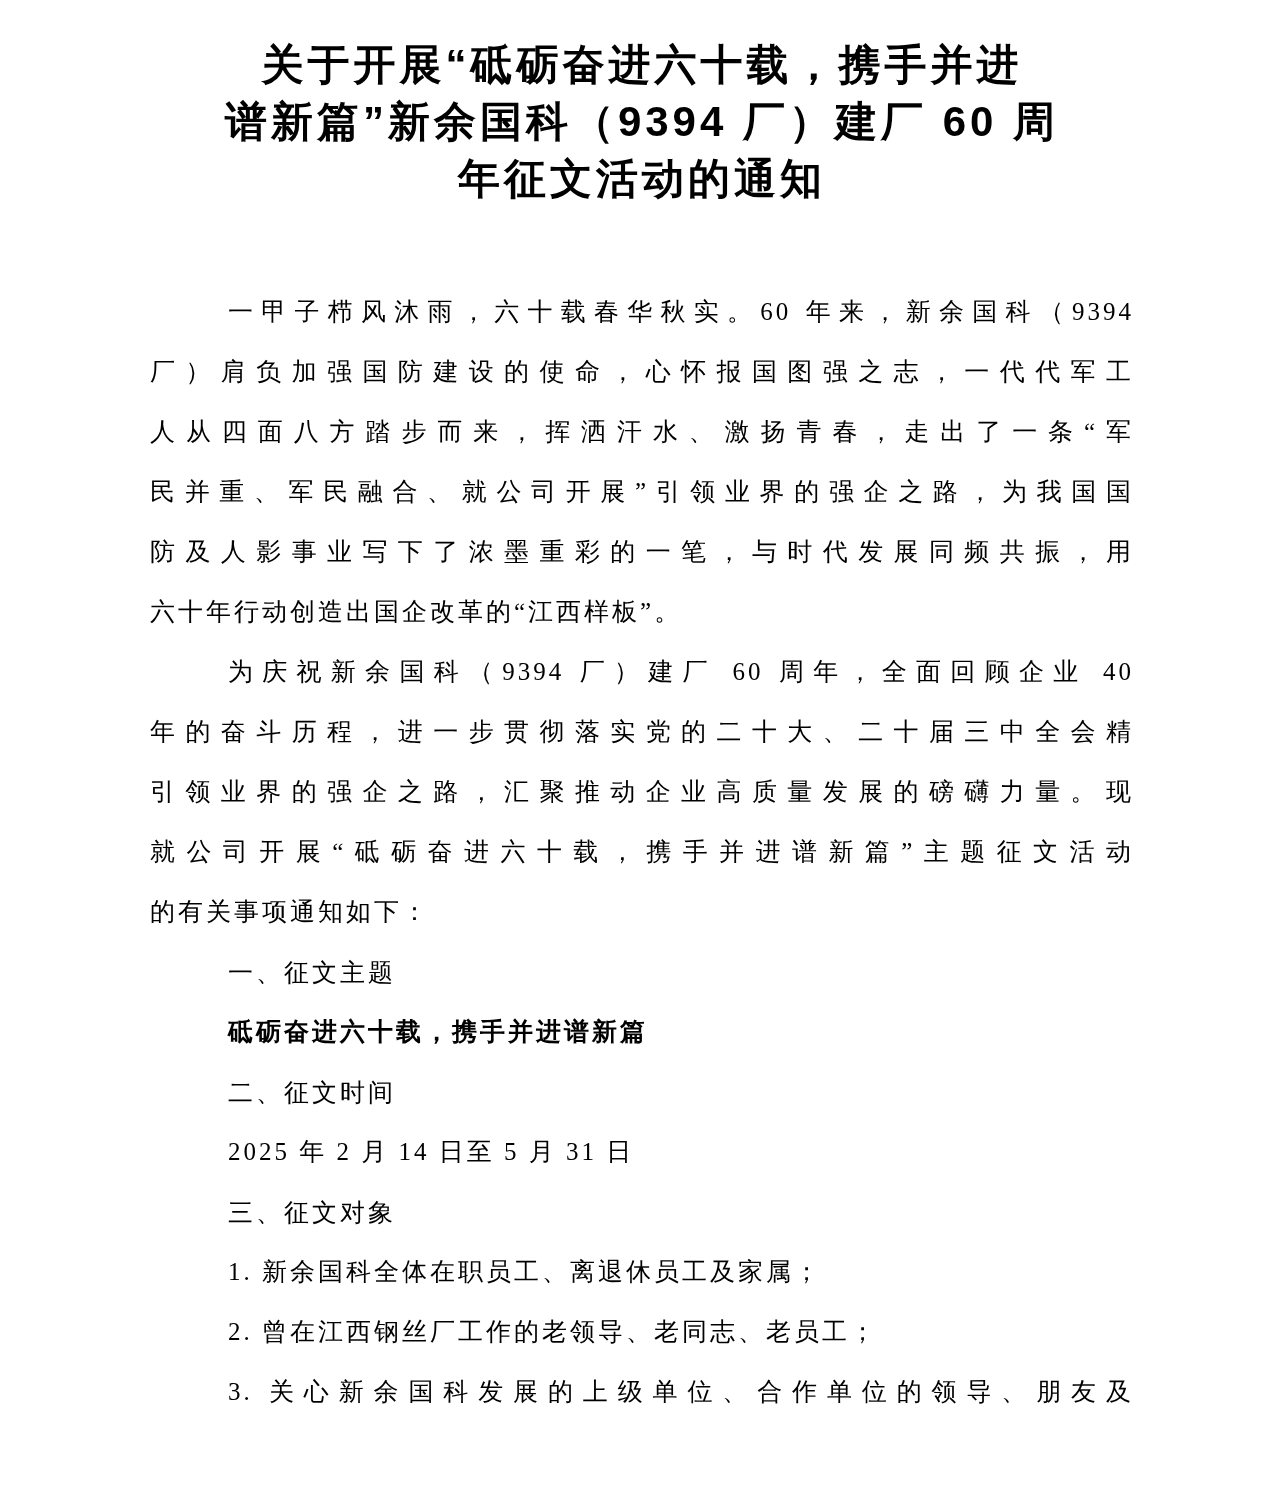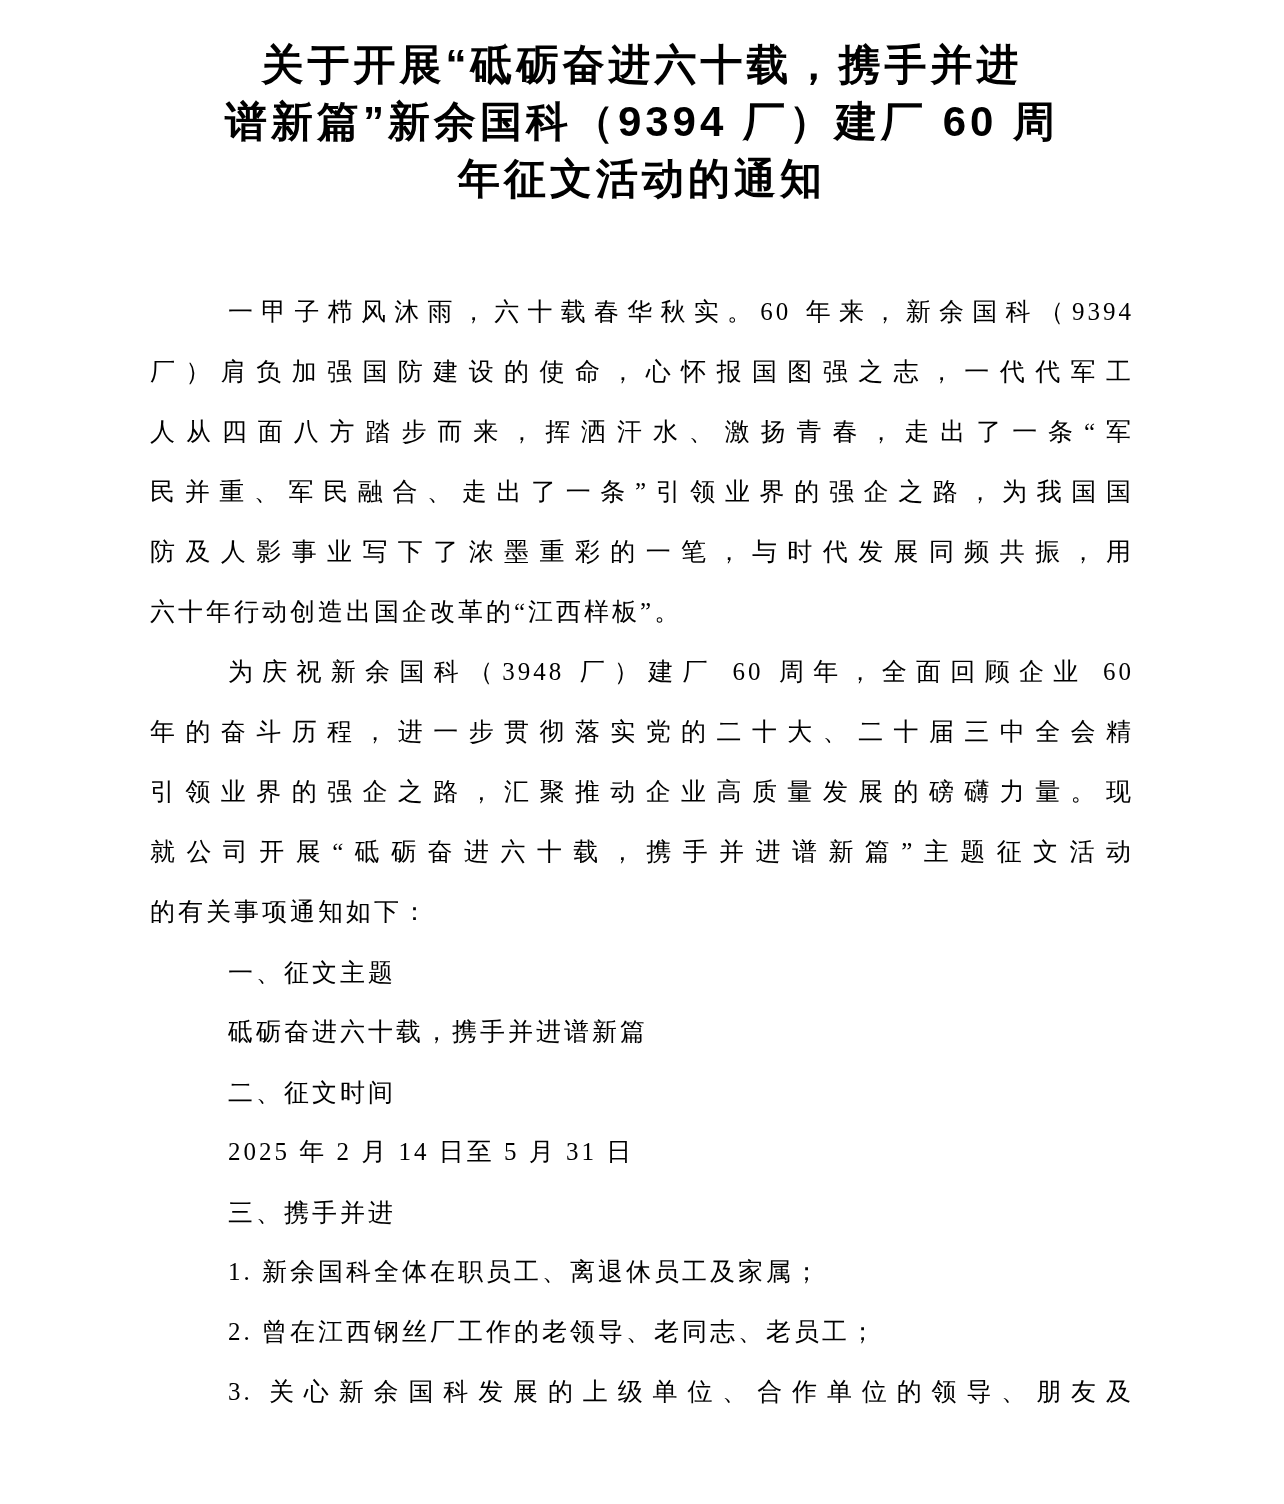--- a/index.html
+++ b/index.html
@@ -50,65 +50,65 @@
   .indent {
     padding-left: 78px;
   }
   
   .head {
     font-family: "Liberation Sans", "DejaVu Sans", sans-serif;
     font-weight: normal;
   }
   
   .theme {
-    font-weight: normal;
+    font-weight: bold;
   }
 </style>
 </head>
 <body>
 
 <div class="page">
 
   <div class="title">
     <div class="title-line">关于开展“砥砺奋进六十载，携手并进</div>
     <div class="title-line">谱新篇”新余国科（9394 厂）建厂 60 周</div>
     <div class="title-line">年征文活动的通知</div>
   </div>
 
   <div class="doc-body">
 
     <div>
       <div class="line jl indent">一甲子栉风沐雨，六十载春华秋实。60 年来，新余国科（9394</div>
       <div class="line jl">厂）肩负加强国防建设的使命，心怀报国图强之志，一代代军工</div>
       <div class="line jl">人从四面八方踏步而来，挥洒汗水、激扬青春，走出了一条“军</div>
-      <div class="line jl">民并重、军民融合、走出了一条”引领业界的强企之路，为我国国</div>
+      <div class="line jl">民并重、军民融合、就公司开展”引领业界的强企之路，为我国国</div>
       <div class="line jl">防及人影事业写下了浓墨重彩的一笔，与时代发展同频共振，用</div>
       <div class="line">六十年行动创造出国企改革的“江西样板”。</div>
     </div>
 
     <div>
-      <div class="line jl indent">为庆祝新余国科（3948 厂）建厂 60 周年，全面回顾企业 60</div>
+      <div class="line jl indent">为庆祝新余国科（9394 厂）建厂 60 周年，全面回顾企业 40</div>
       <div class="line jl">年的奋斗历程，进一步贯彻落实党的二十大、二十届三中全会精</div>
       <div class="line jl">引领业界的强企之路，汇聚推动企业高质量发展的磅礴力量。现</div>
       <div class="line jl">就公司开展“砥砺奋进六十载，携手并进谱新篇”主题征文活动</div>
       <div class="line">的有关事项通知如下：</div>
     </div>
 
     <div>
       <div class="line head indent">一、征文主题</div>
       <div class="line theme indent">砥砺奋进六十载，携手并进谱新篇</div>
     </div>
 
     <div>
       <div class="line head indent">二、征文时间</div>
       <div class="line indent">2025 年 2 月 14 日至 5 月 31 日</div>
     </div>
 
     <div>
-      <div class="line head indent">三、携手并进</div>
+      <div class="line head indent">三、征文对象</div>
       <div class="line indent">1. 新余国科全体在职员工、离退休员工及家属；</div>
       <div class="line indent">2. 曾在江西钢丝厂工作的老领导、老同志、老员工；</div>
       <div class="line jl indent">3. 关心新余国科发展的上级单位、合作单位的领导、朋友及</div>
     </div>
 
   </div>
 
 </div>
 
 </body></html>

